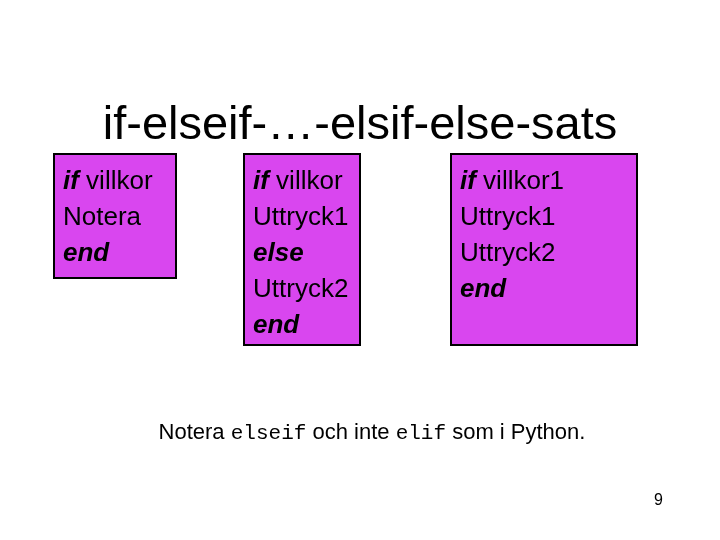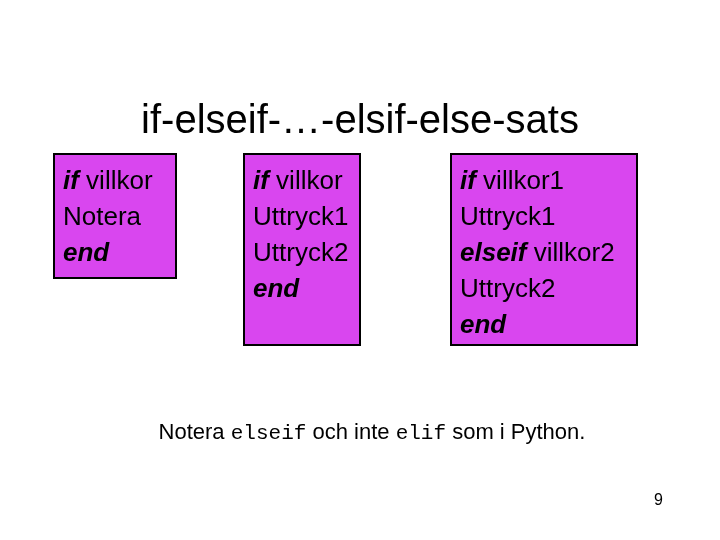--- a/index.html
+++ b/index.html
@@ -21,21 +21,21 @@
     width: 720px;
     height: 540px;
   }
 
   .slide-title {
     position: absolute;
     left: 0;
     top: 70px;
     width: 720px;
     text-align: center;
-    font-size: 40px;
+    font-size: 47px;
     line-height: 44px;
     font-weight: normal;
     color: #000000;
     white-space: nowrap;
   }
 
   .code-box {
     position: absolute;
     border: 2px solid #000000;
     background: #d946ef;
@@ -98,27 +98,27 @@
   <h1 class="slide-title">if-elseif-…-elsif-else-sats</h1>
 
   <div class="code-box" id="box-1">
       <div class="code-line"><span class="kw">if</span><span class="arg"> villkor</span></div>
       <div class="code-line"><span class="arg">Notera</span></div>
       <div class="code-line"><span class="kw">end</span></div>
     </div>
   <div class="code-box" id="box-2">
       <div class="code-line"><span class="kw">if</span><span class="arg"> villkor</span></div>
       <div class="code-line"><span class="arg">Uttryck1</span></div>
+      <div class="code-line"><span class="kw">else</span></div>
       <div class="code-line"><span class="arg">Uttryck2</span></div>
       <div class="code-line"><span class="kw">end</span></div>
     </div>
   <div class="code-box" id="box-3">
       <div class="code-line"><span class="kw">if</span><span class="arg"> villkor1</span></div>
       <div class="code-line"><span class="arg">Uttryck1</span></div>
-      <div class="code-line"><span class="kw">elseif</span><span class="arg"> villkor2</span></div>
       <div class="code-line"><span class="arg">Uttryck2</span></div>
       <div class="code-line"><span class="kw">end</span></div>
     </div>
 
   <div class="note">
     <span>Notera </span><span class="mono">elseif</span><span> och inte </span><span class="mono">elif</span><span> som i Python.</span>
   </div>
 
   <div class="page-number">9</div>
 

